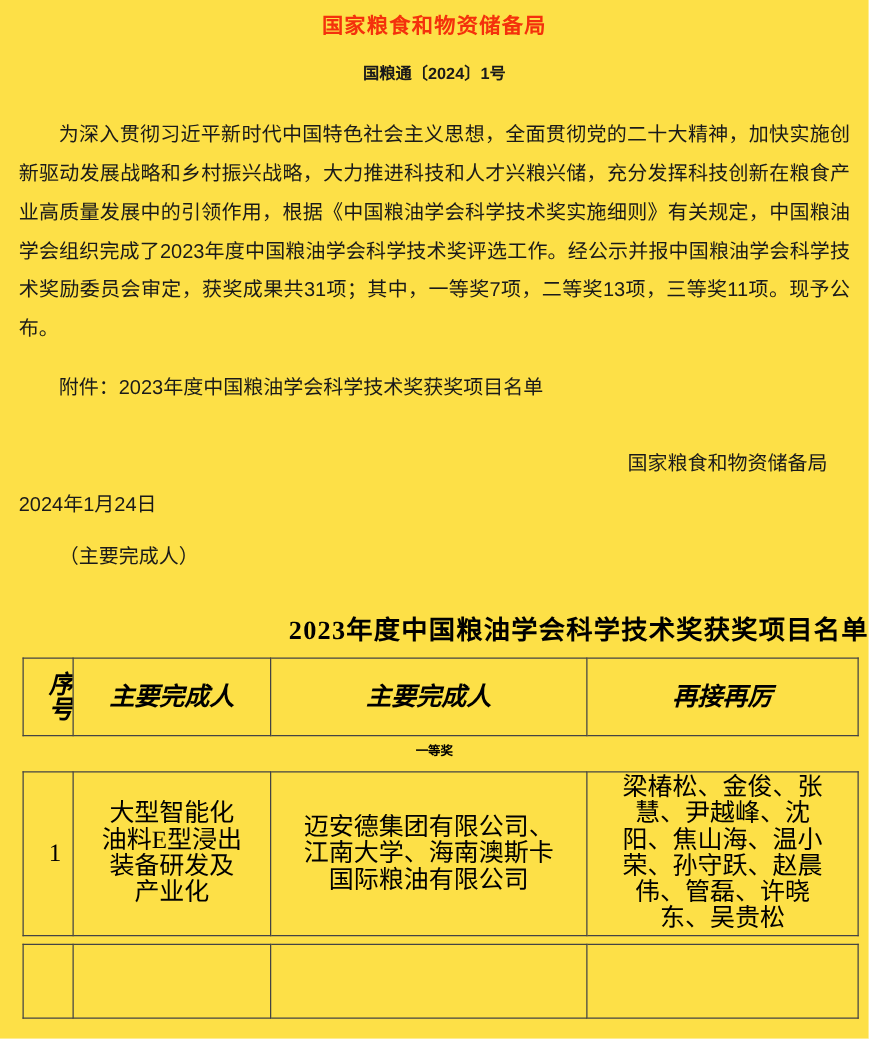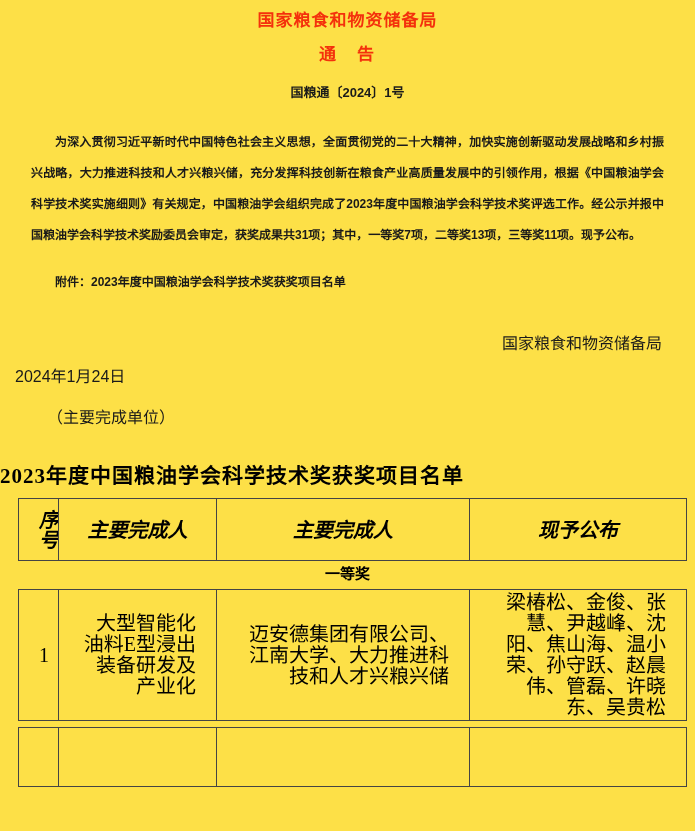--- a/index.html
+++ b/index.html
@@ -22,26 +22,25 @@
     font-size:17px;font-weight:bold;line-height:22px;
     letter-spacing:2px;
   }
   .doc-number{
     margin-top:18px;
     font-size:13px;font-weight:bold;line-height:18px;color:#1a1a1a;
   }
   
   .doc-body{padding:0 15px;}
   .doc-body p{
-    margin:16px;
-    font-size:12px;line-height:31px;
+    margin:0;
+    font-size:16px;line-height:31px;
     text-align:justify;
     text-indent:2em;
     color:#1a1a1a;
-    font-weight:bold;
   }
   .para-1{margin-top:25px !important;}
   .para-2{margin-top:16px !important;}
   .attachment-line{
     margin-top:16px !important;
     text-align:right;
   }
   .sign-org{
     margin-top:30px;
     font-size:16px;line-height:31px;
@@ -56,21 +55,21 @@
   .public-note{
     margin-top:10px;
     font-size:16px;line-height:31px;
     text-indent:2em;
   }
   
   .attachment-title{
     margin:28px 0 0 0;
     font-family:"Liberation Serif",serif;
     font-size:21px;font-weight:bold;
-    text-align:left;line-height:30px;
+    text-align:right;line-height:30px;
     color:#000;
     letter-spacing:1px;
   }
   table.tbl{
     table-layout:fixed;
     border-collapse:collapse;
     width:669px;
     margin-left:18px;
     font-family:"Liberation Serif",serif;
     color:#000;
@@ -85,82 +84,81 @@
   table.tbl th{
     font-weight:bold;
     font-style:italic;     
     text-align:center;
     vertical-align:middle;
     line-height:20px;
   }
   .section-label{
     margin-top:5px;
     font-family:"Liberation Serif",serif;
-    font-size:15px;font-weight:bold;
+    font-size:10px;font-weight:bold;
     text-align:center;line-height:16px;
     color:#000;
   }
   .body-tbl{margin-top:7px;height:89px;}
-  .body-tbl td{line-height:21px;vertical-align:middle;text-align:right;}
+  .body-tbl td{line-height:21px;vertical-align:middle;text-align:center;}
   .body-tbl td.cell-no{text-align:center;}
   .partial-tbl{margin-top:6px;height:60px;}
   .partial-tbl td{border-bottom:none;}
 </style>
 </head>
 <body>
 
 <div class="page">
 
   <div class="doc-header">
     <div class="org-title" style="color: rgb(244, 49, 12);">国家粮食和物资储备局</div>
-    <div class="doc-type" style="color: rgb(244, 49, 12);">通　告</div>
     <div class="doc-number">国粮通〔2024〕1号</div>
   </div>
 
   <div class="doc-body">
     <p class="para-1">为深入贯彻习近平新时代中国特色社会主义思想，全面贯彻党的二十大精神，加快实施创新驱动发展战略和乡村振兴战略，大力推进科技和人才兴粮兴储，充分发挥科技创新在粮食产业高质量发展中的引领作用，根据《中国粮油学会科学技术奖实施细则》有关规定，中国粮油学会组织完成了2023年度中国粮油学会科学技术奖评选工作。经公示并报中国粮油学会科学技术奖励委员会审定，获奖成果共31项；其中，一等奖7项，二等奖13项，三等奖11项。现予公布。</p>
     <p class="attachment-line">附件：2023年度中国粮油学会科学技术奖获奖项目名单</p>
     <div class="sign-org">国家粮食和物资储备局</div>
     <div class="sign-date">2024年1月24日</div>
-    <div class="public-note">（主要完成单位）</div>
+    <div class="public-note">（主要完成人）</div>
   </div>
 
   <h2 class="attachment-title">2023年度中国粮油学会科学技术奖获奖项目名单</h2>
 
   <table class="tbl header-tbl">
     <colgroup>
         <col style="width:40px">
         <col style="width:158px">
         <col style="width:253px">
         <col>
       </colgroup>
     <tbody>
         <tr>
       <th>序号</th>
       <th>主要完成人</th>
       <th>主要完成人</th>
-      <th>现予公布</th>
+      <th>再接再厉</th>
     </tr>
   </tbody>
     </table>
 
   <div class="section-label">一等奖</div>
 
   <table class="tbl body-tbl">
     <colgroup>
         <col style="width:40px">
         <col style="width:158px">
         <col style="width:253px">
         <col>
       </colgroup>
     <tbody>
         <tr>
       <td class="cell-no">1</td>
       <td>大型智能化油料E型浸出装备研发及产业化</td>
-      <td>迈安德集团有限公司、江南大学、大力推进科技和人才兴粮兴储</td>
+      <td>迈安德集团有限公司、江南大学、海南澳斯卡国际粮油有限公司</td>
       <td>梁椿松、金俊、张慧、尹越峰、沈阳、焦山海、温小荣、孙守跃、赵晨伟、管磊、许晓东、吴贵松</td>
     </tr>
   </tbody>
     </table>
 
   <table class="tbl partial-tbl">
     <colgroup>
         <col style="width:40px">
         <col style="width:158px">
         <col style="width:253px">

